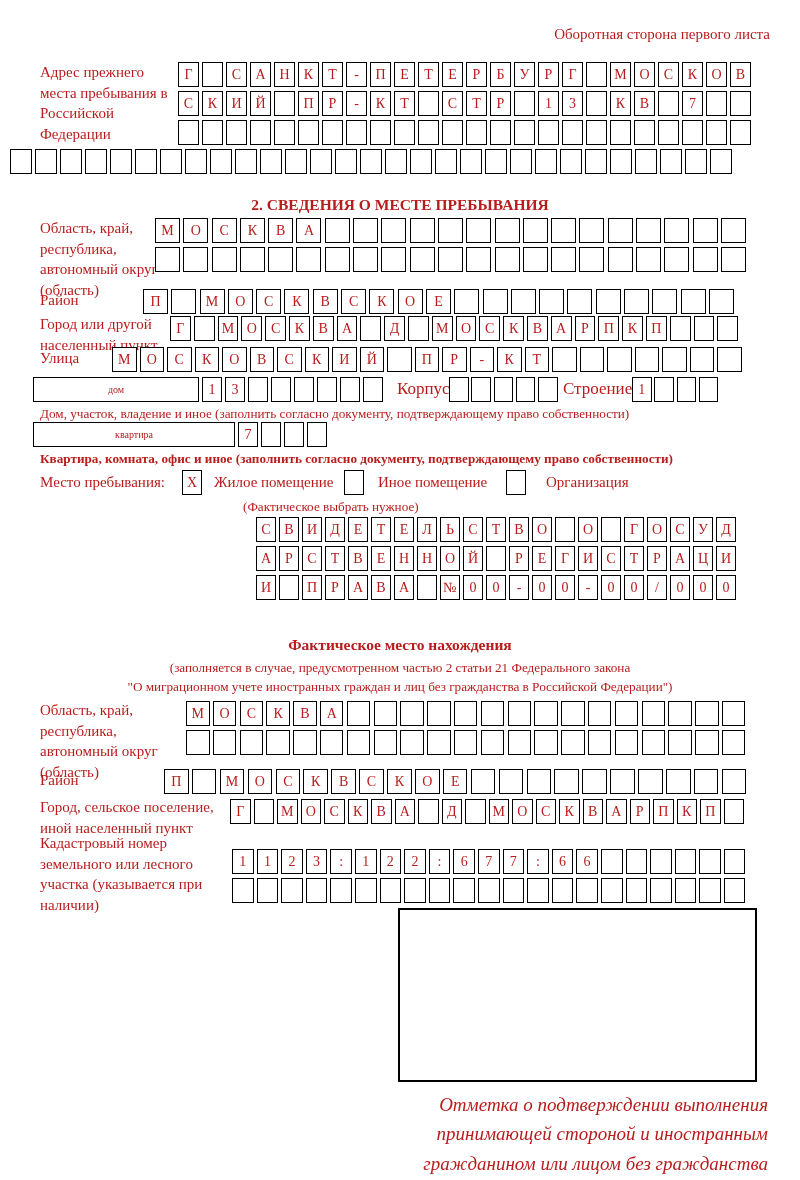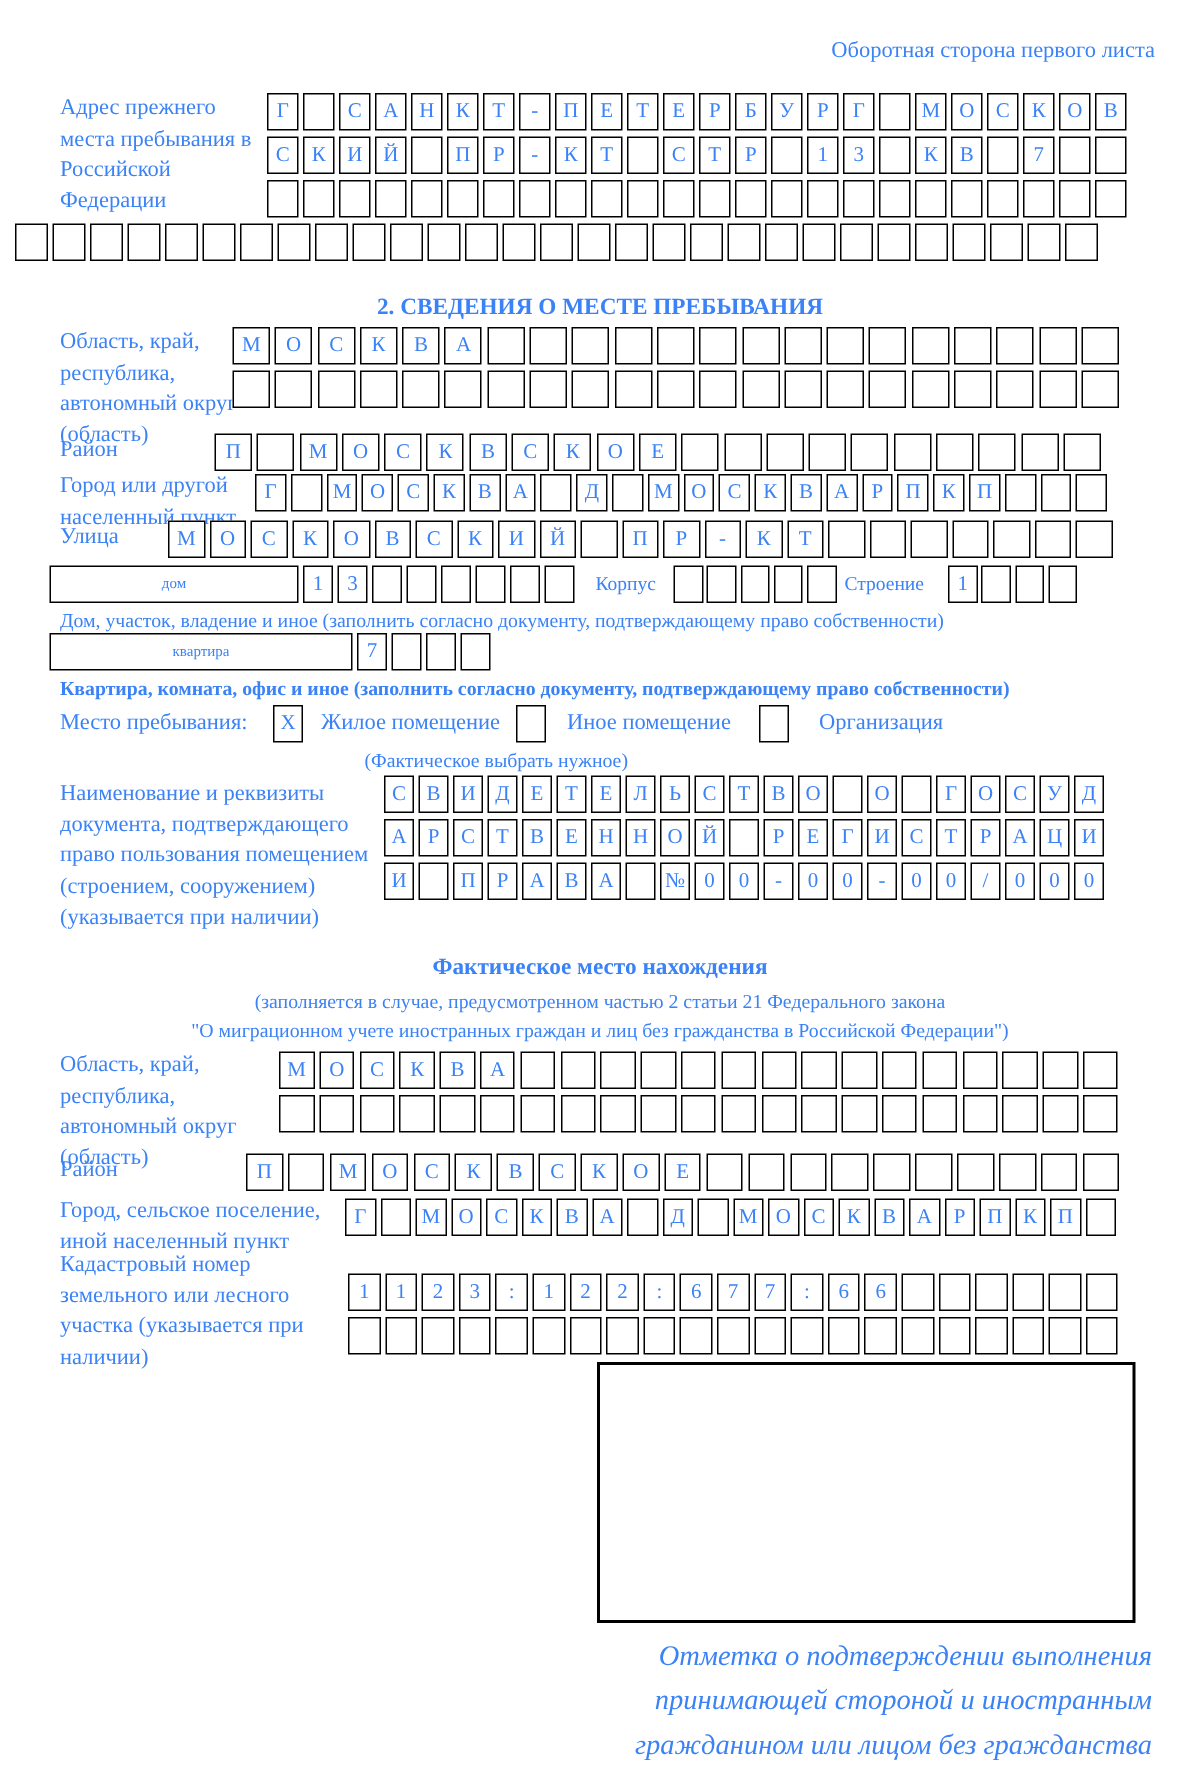--- a/index.html
+++ b/index.html
@@ -1,17 +1,17 @@
 <!DOCTYPE html>
 <html><head>
 <meta charset="utf-8">
 <style>
   html,body{margin:0;padding:0;background:#fff;}
   .page{
-    position:relative;width:800px;height:1180px;background:#fff;color:#3b82f6;
+    position:relative;width:800px;height:1180px;background:#fff;color:#b91c1c;
     font-family:"Liberation Serif","DejaVu Serif",serif;overflow:hidden;
   }
   .abs{position:absolute;}
   .lbl{font-size:15px;line-height:1.38;}
   .note{font-size:13.2px;line-height:1.35;}
   .title{font-size:15.5px;font-weight:bold;}
   .center{width:800px;left:0;text-align:center;}
   .cells{display:flex;gap:3px;}
   .cell{
     flex:0 0 auto;height:23px;border:1.5px solid #000;background:#fff;
@@ -27,21 +27,21 @@
   .r-korp .cell{width:17.5px;} .r-korp{gap:2.8px;}
   .r-doc .cell{width:18px;}
   .r-reg2 .cell{width:21.5px;} .r-reg2{gap:3.3px;}
   .r-dist2 .cell{width:22.5px;} .r-dist2{gap:3.4px;}
   .r-city2 .cell{width:18.5px;}
   .r-cad .cell{width:19.6px;}
   .label-box{
     height:23px;border:1.5px solid #000;display:flex;align-items:center;justify-content:center;
     font-size:10px;
   }
-  .inline-lbl{font-size:13px;line-height:26px;}
+  .inline-lbl{font-size:17px;line-height:26px;}
   .stamp-box{border:2px solid #000;background:#fff;}
   .caption{font-size:19px;line-height:1.55;text-align:right;font-style:italic;}
 </style>
 </head>
 <body>
 
 <div class="page">
 
   <div class="abs lbl" style="top:24px;right:30px;">Оборотная сторона первого листа</div>
 
@@ -331,21 +331,20 @@
   <div class="abs cells r-sm" style="top:470px;left:344px;">
       <span class="cell"></span>
     </div>
   <div class="abs lbl" style="top:472px;left:378px;">Иное помещение</div>
   <div class="abs cells r-sm" style="top:470px;left:506px;">
       <span class="cell"></span>
     </div>
   <div class="abs lbl" style="top:472px;left:546px;">Организация</div>
   <div class="abs note" style="top:498px;left:243px;">(Фактическое выбрать нужное)</div>
 
-  <div class="abs lbl" style="top:519px;left:40px;width:220px;">Наименование и реквизиты документа, подтверждающего право пользования помещением (строением, сооружением) (указывается при наличии)</div>
   <div class="abs cells r-doc" style="top:517px;left:256px;">
       <span class="cell">С</span>
       <span class="cell">В</span>
       <span class="cell">И</span>
       <span class="cell">Д</span>
       <span class="cell">Е</span>
       <span class="cell">Т</span>
       <span class="cell">Е</span>
       <span class="cell">Л</span>
       <span class="cell">Ь</span>

